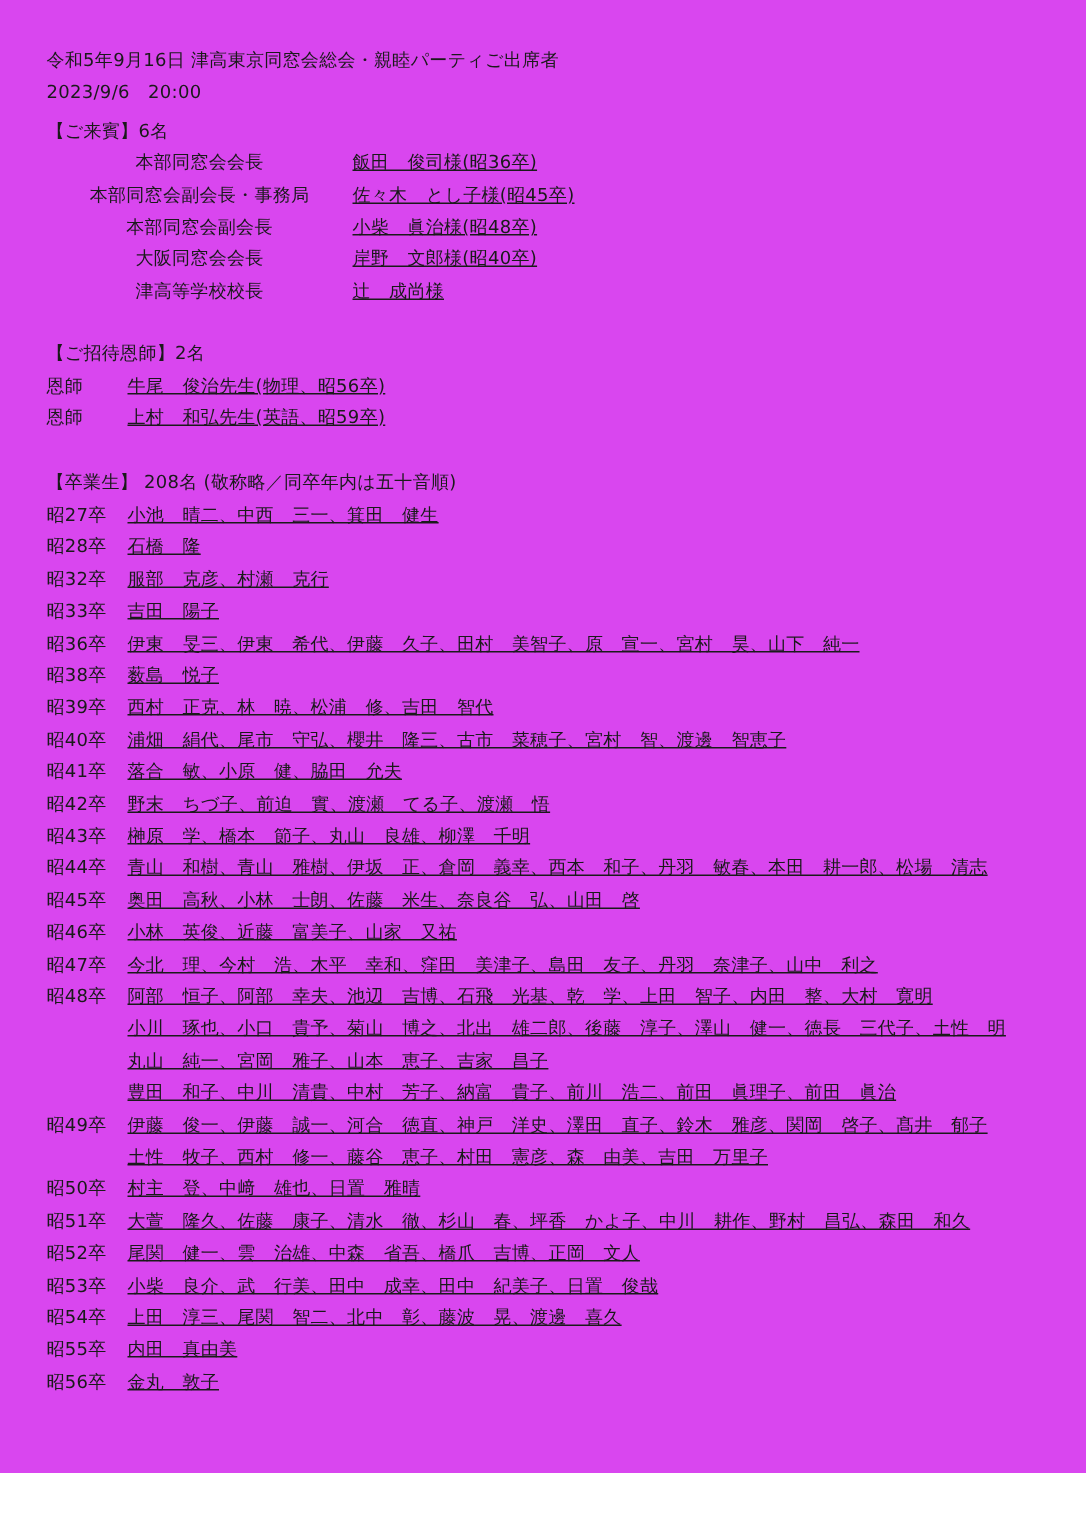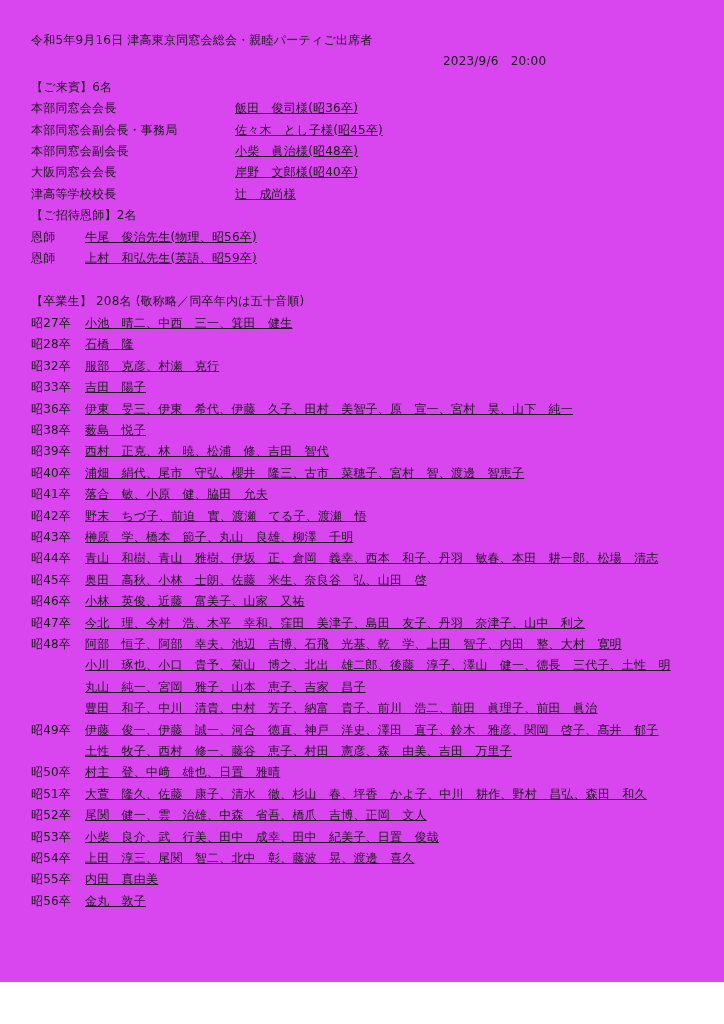--- a/index.html
+++ b/index.html
@@ -18,29 +18,28 @@
     font-family: "DejaVu Sans", "Liberation Sans", sans-serif;
     font-size: 12px;
     color: #1a1a1a;
     letter-spacing: 0.2px;
   }
   .line, .row {
     line-height: 21.4px;
     white-space: pre-wrap;
   }
   .dateline {
-    margin-left: 412px;
   }
   .heading-guests { margin-top: 4px; }
-  .heading-teachers { }
+  .heading-teachers { margin-top: 20px; }
   .heading-graduates { margin-top: 22px; }
   .row { display: flex; }
   .col-left { flex: 0 0 auto; white-space: pre-wrap; }
   .col-right { flex: 1 1 auto; white-space: pre-wrap; text-decoration: underline; }
-  .guest-row .col-left { flex-basis: 204px; }
+  .guest-row .col-left { flex-basis: 204px; text-align: center; }
   .teacher-row .col-left { flex-basis: 54px; }
   .graduate-row .col-left { flex-basis: 54px; }
 </style>
 </head>
 <body>
 
 <div class="page">
 
   <div class="line">令和5年9月16日 津高東京同窓会総会・親睦パーティご出席者</div>
   <div class="line dateline">2023/9/6　20:00</div>

